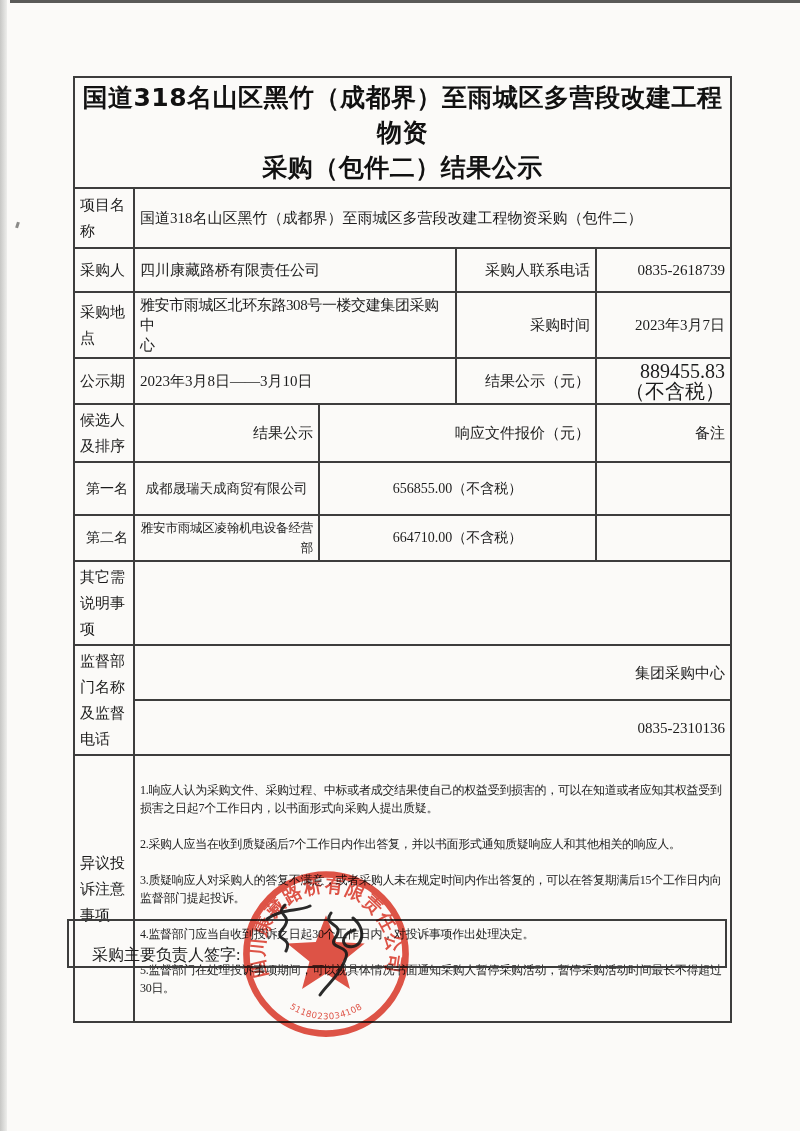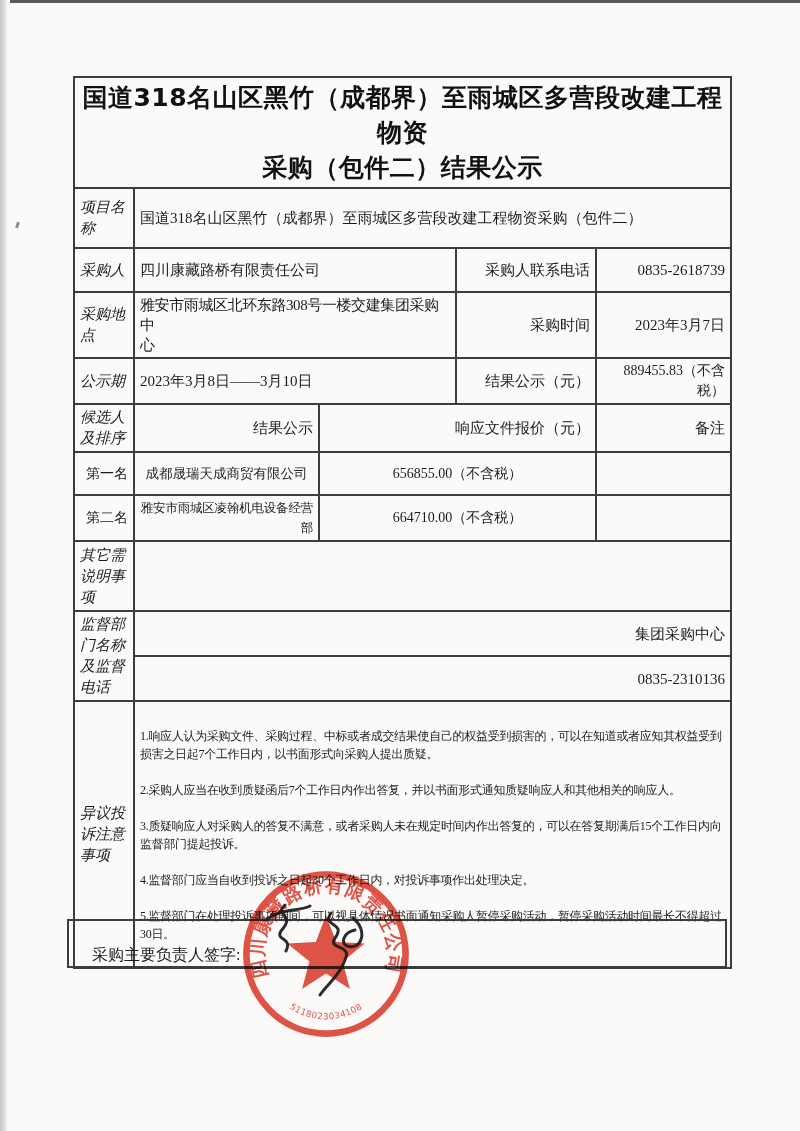--- a/index.html
+++ b/index.html
@@ -36,21 +36,21 @@
     margin-left:37px;
   }
   td.c{text-align:right;}
   td.l{text-align:left;}
   td.loc{letter-spacing:-0.4px;}
   td.name-sm{font-size:12.5px;text-align:right;letter-spacing:-0.2px;border-radius:8px;}
   td.name-md{font-size:13.5px;text-align:center;}
   td.price{text-align:center;font-size:14px;margin-top:32px;}
   td.objection-text{vertical-align:middle;padding:10px 8px;font-size:12px;line-height:18px;letter-spacing:-0.3px;white-space:normal;}
   td.objection-text div{margin:0;}
-  .lbl{line-height:21px;font-style:italic;}
+  .lbl{line-height:26px;}
 
   
   .sig-box{
     position:absolute;left:67px;top:919px;width:660px;height:49px;
     border:2px solid #3d3d3d;box-sizing:border-box;
     display:flex;align-items:flex-end;padding-left:23px;
     font-size:16px;
   }
 
   
@@ -100,32 +100,32 @@
     <td class="l loc" colspan="2">雅安市雨城区北环东路308号一楼交建集团采购中
 心</td>
     <td class="c">采购时间</td>
     <td class="c">2023年3月7日</td>
   </tr>
 
   <tr style="height:32px">
     <td class="l lbl">公示期</td>
     <td class="l" colspan="2">2023年3月8日——3月10日</td>
     <td class="c">结果公示（元）</td>
-    <td class="c" style="font-size:14px">889455.83（不含税）</td>
+    <td class="c" style="font-size:20px">889455.83（不含税）</td>
   </tr>
 
   <tr style="height:44px">
     <td class="l lbl">候选人
 及排序</td>
     <td class="c">结果公示</td>
     <td class="c" colspan="2">响应文件报价（元）</td>
     <td class="c">备注</td>
   </tr>
 
-  <tr style="height:43px">
+  <tr style="height:53px">
     <td class="c" style="font-size:14px">第一名</td>
     <td class="name-md">成都晟瑞天成商贸有限公司</td>
     <td class="price" colspan="2">656855.00（不含税）</td>
     <td class="c"></td>
   </tr>
 
   <tr style="height:45px">
     <td class="c" style="font-size:14px">第二名</td>
     <td class="name-sm">雅安市雨城区凌翰机电设备经营部</td>
     <td class="price" colspan="2">664710.00（不含税）</td>

